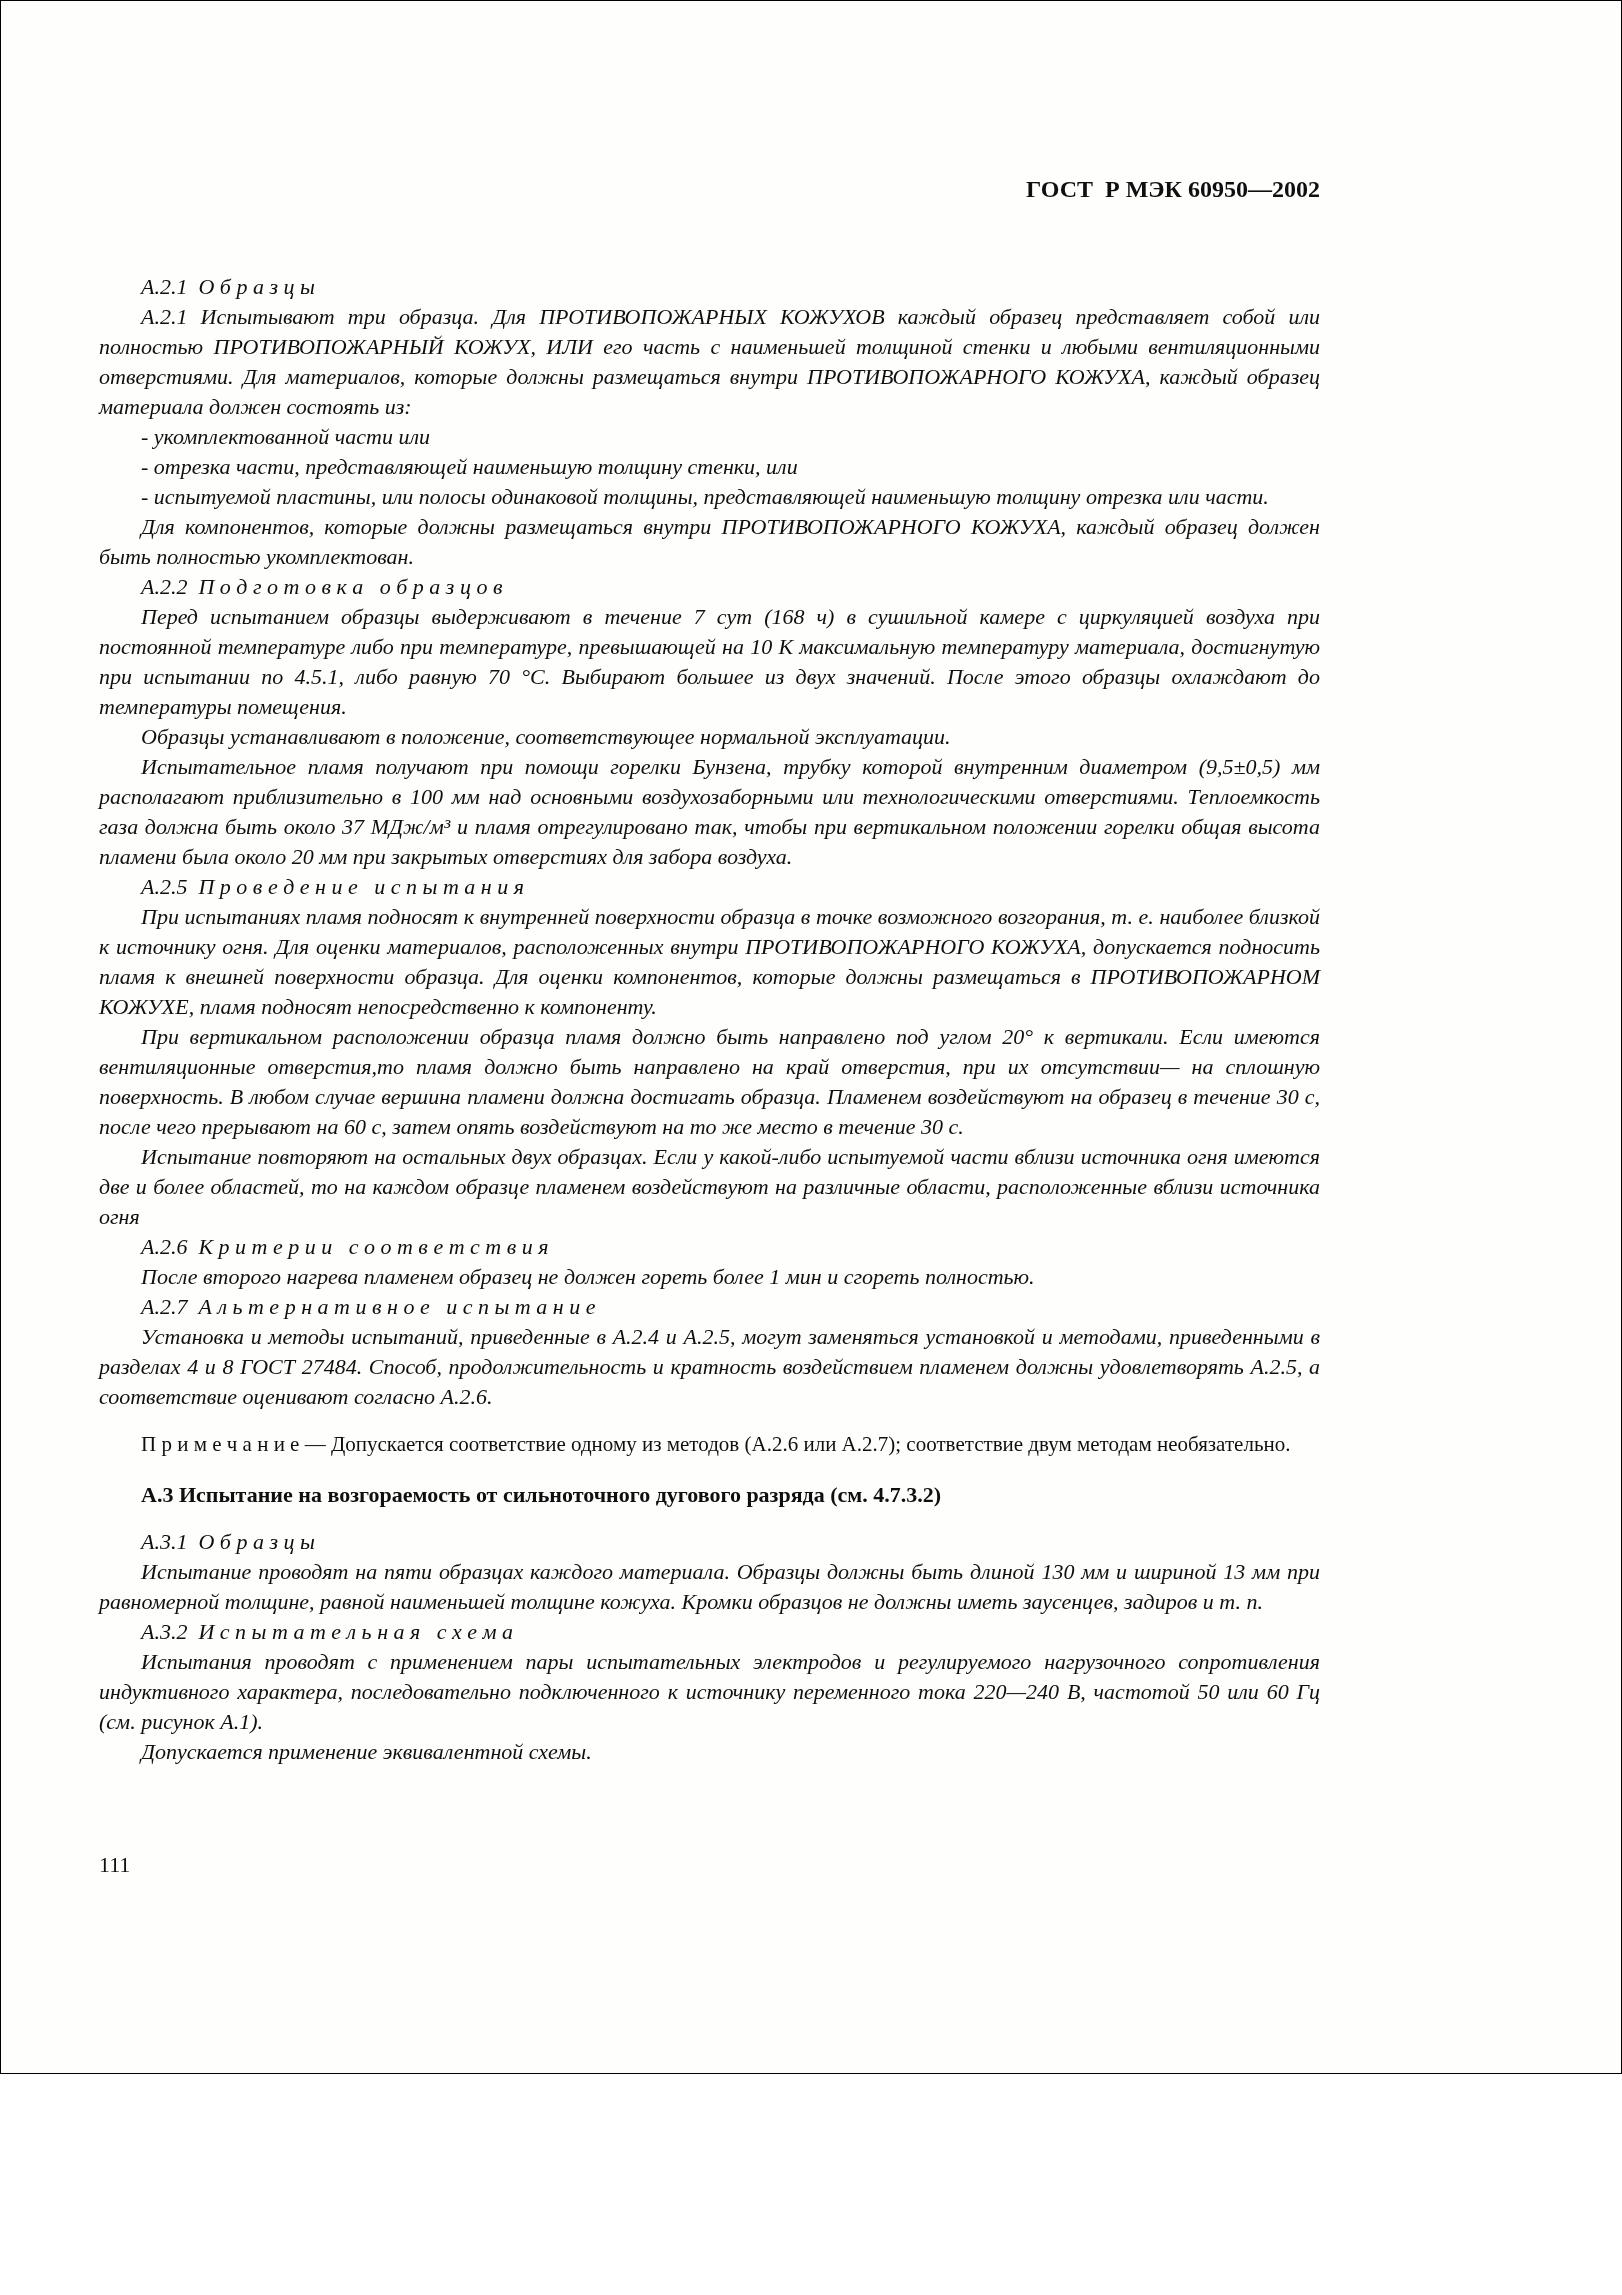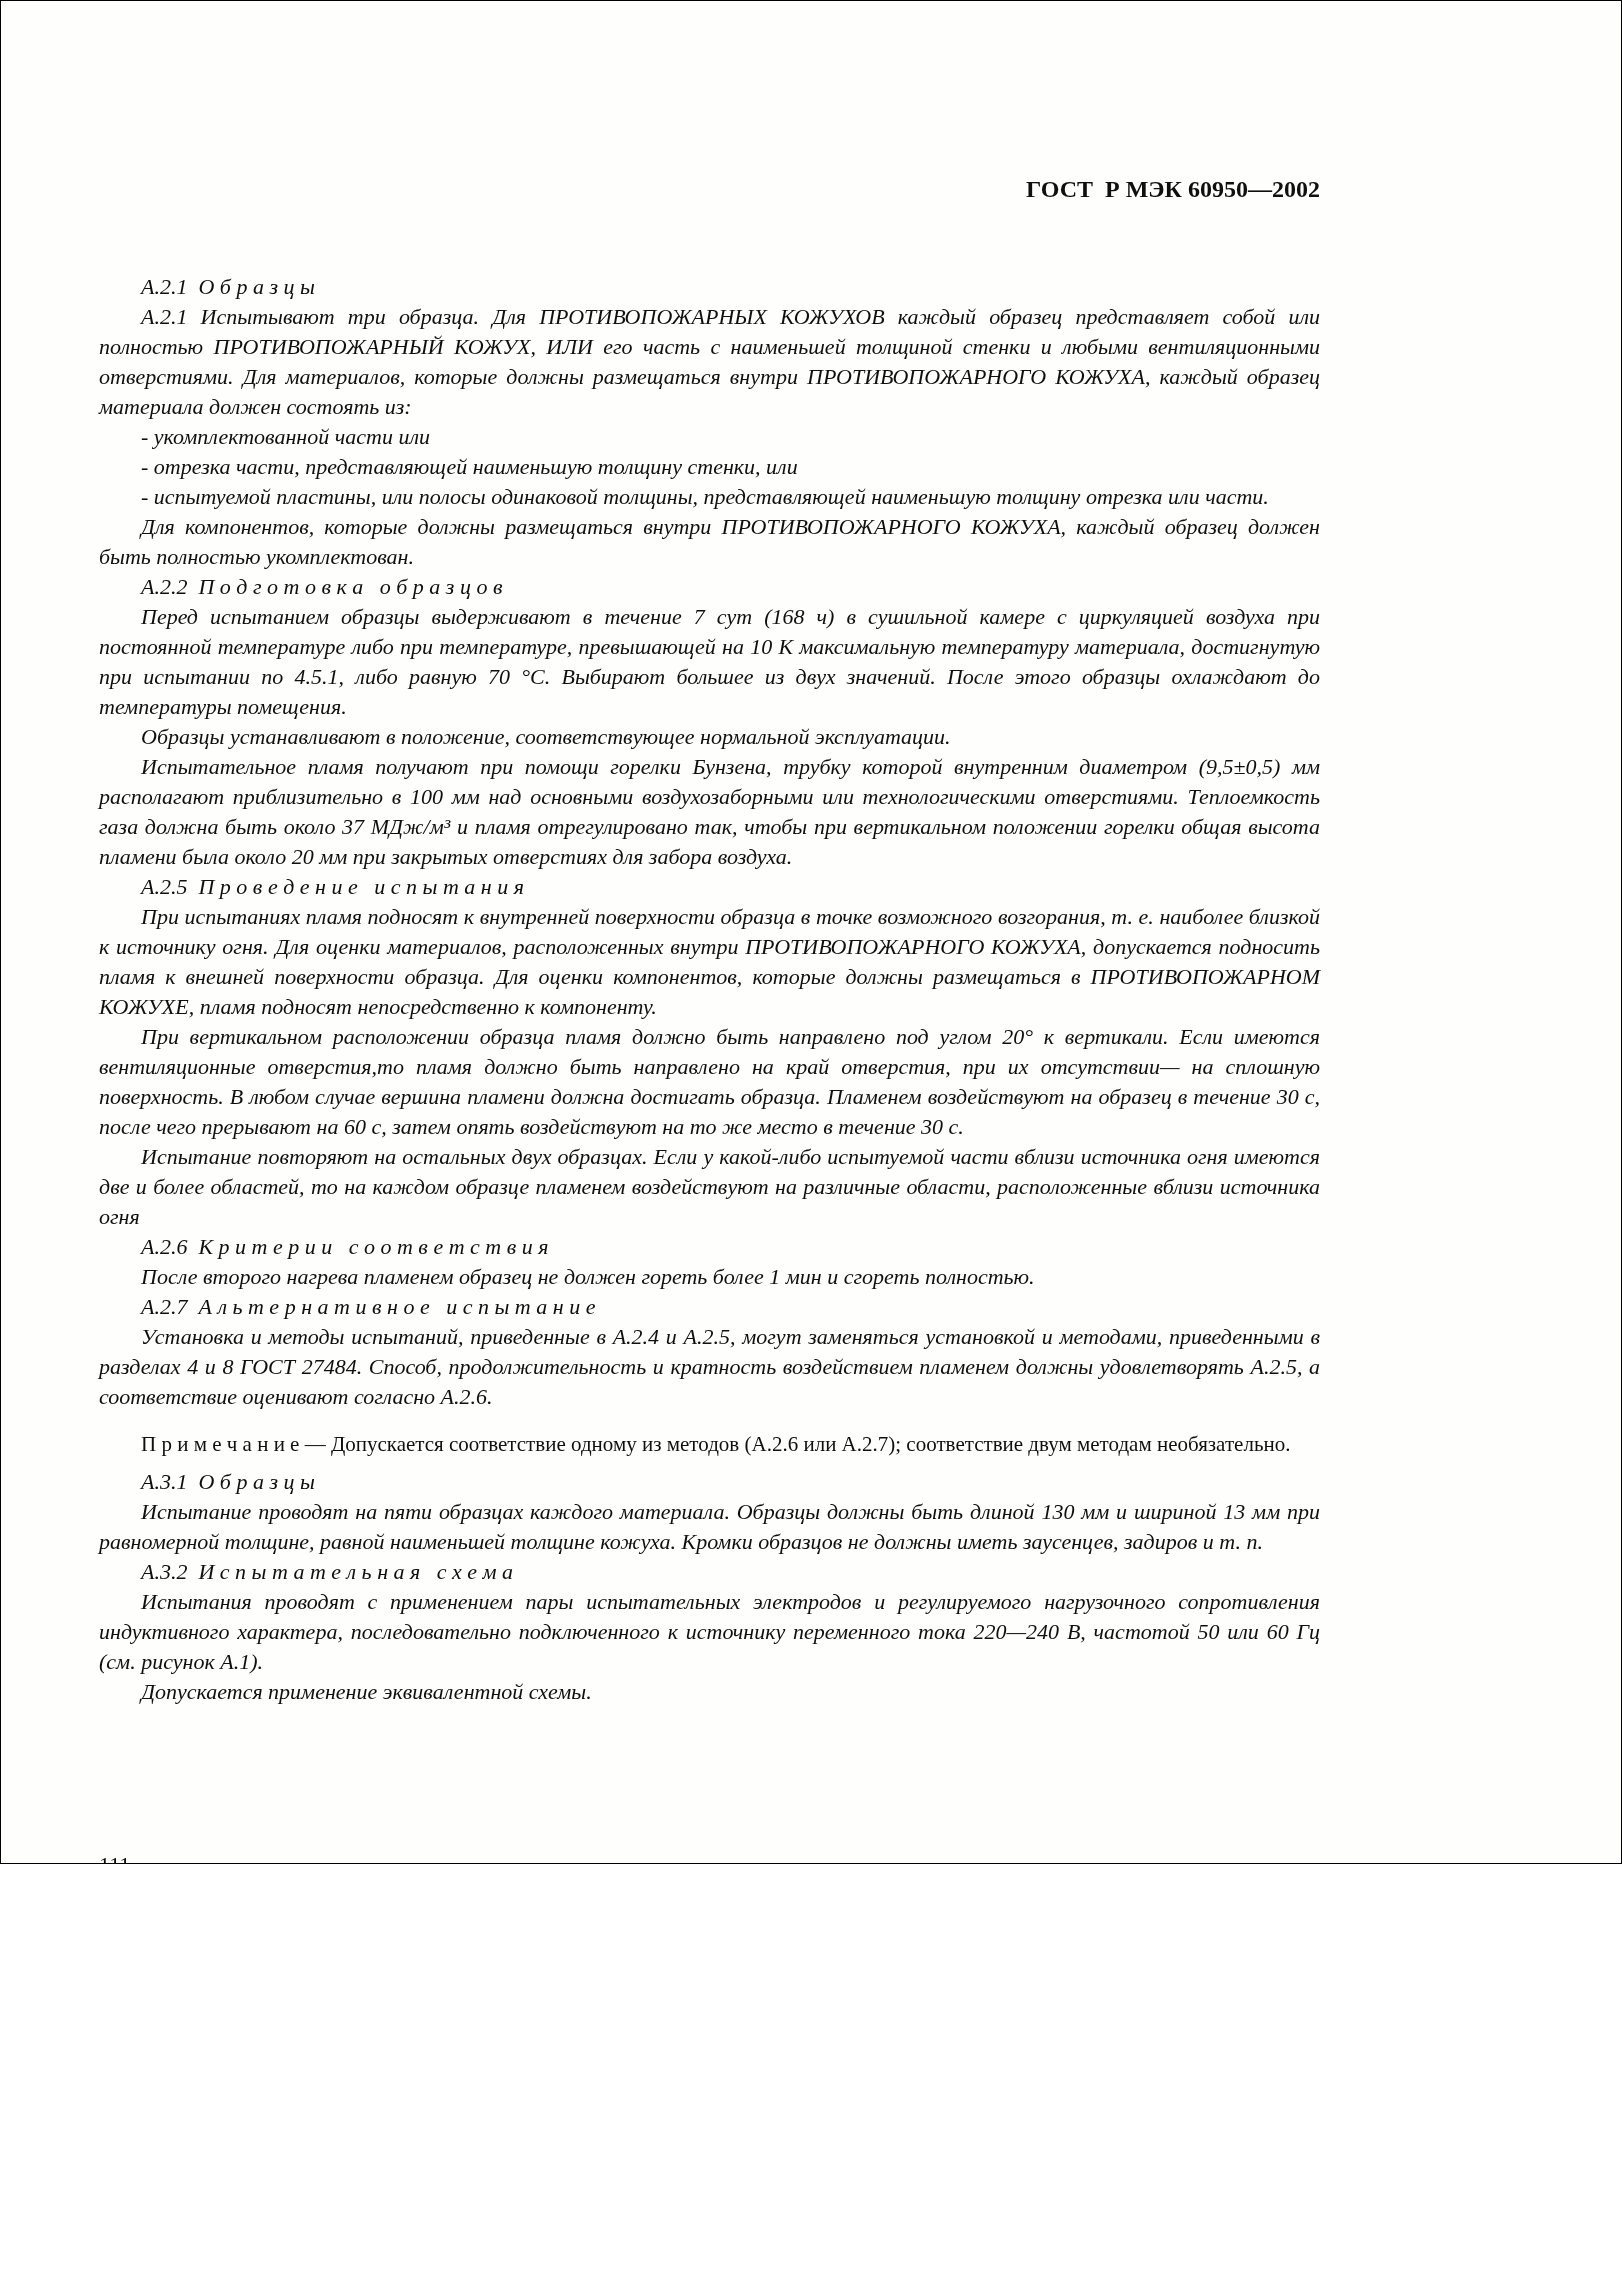--- a/index.html
+++ b/index.html
@@ -3,21 +3,21 @@
 <meta charset="utf-8">
 <style>
   html, body {
     margin: 0;
     padding: 0;
     background: #ffffff;
   }
   .page {
     position: relative;
     width: 1622px;
-    height: 1864px;
+    height: 2074px;
     box-sizing: border-box;
     background: #fefefd;
     border: 1.3px solid #000;
     font-family: "Liberation Serif", "DejaVu Serif", serif;
     color: #0f0f0f;
     overflow: hidden;
   }
   .frame {
     position: absolute;
     left: 98px;
@@ -92,20 +92,21 @@
         <p class="para">Испытательное пламя получают при помощи горелки Бунзена, трубку которой внутренним диаметром (9,5±0,5) мм располагают приблизительно в 100 мм над основными воздухозаборными или технологическими отверстиями. Теплоемкость газа должна быть около 37 МДж/м³ и пламя отрегулировано так, чтобы при вертикальном положении горелки общая высота пламени была около 20 мм при закрытых отверстиях для забора воздуха.</p>
         <p class="heading">А.2.5  П р о в е д е н и е   и с п ы т а н и я</p>
         <p class="para">При испытаниях пламя подносят к внутренней поверхности образца в точке возможного возгорания, т. е. наиболее близкой к источнику огня. Для оценки материалов, расположенных внутри ПРОТИВОПОЖАРНОГО КОЖУХА, допускается подносить пламя к внешней поверхности образца. Для оценки компонентов, которые должны размещаться в ПРОТИВОПОЖАРНОМ КОЖУХЕ, пламя подносят непосредственно к компоненту.</p>
         <p class="para">При вертикальном расположении образца пламя должно быть направлено под углом 20° к вертикали. Если имеются вентиляционные отверстия,то пламя должно быть направлено на край отверстия, при их отсутствии— на сплошную поверхность. В любом случае вершина пламени должна достигать образца. Пламенем воздействуют на образец в течение 30 с, после чего прерывают на 60 с, затем опять воздействуют на то же место в течение 30 с.</p>
         <p class="para">Испытание повторяют на остальных двух образцах. Если у какой-либо испытуемой части вблизи источника огня имеются две и более областей, то на каждом образце пламенем воздействуют на различные области, расположенные вблизи источника огня</p>
         <p class="heading">А.2.6  К р и т е р и и   с о о т в е т с т в и я</p>
         <p class="para">После второго нагрева пламенем образец не должен гореть более 1 мин и сгореть полностью.</p>
         <p class="heading">А.2.7  А л ь т е р н а т и в н о е   и с п ы т а н и е</p>
         <p class="para">Установка и методы испытаний, приведенные в А.2.4 и А.2.5, могут заменяться установкой и методами, приведенными в разделах 4 и 8 ГОСТ 27484. Способ, продолжительность и кратность воздействием пламенем должны удовлетворять А.2.5, а соответствие оценивают согласно А.2.6.</p>
         <p class="note">П р и м е ч а н и е — Допускается соответствие одному из методов (А.2.6 или А.2.7); соответствие двум методам необязательно.</p>
+        <p class="heading-bold">А.3 Испытание на возгораемость от сильноточного дугового разряда (см. 4.7.3.2)</p>
         <p class="heading">А.3.1  О б р а з ц ы</p>
         <p class="para">Испытание проводят на пяти образцах каждого материала. Образцы должны быть длиной 130 мм и шириной 13 мм при равномерной толщине, равной наименьшей толщине кожуха. Кромки образцов не должны иметь заусенцев, задиров и т. п.</p>
         <p class="heading">А.3.2  И с п ы т а т е л ь н а я   с х е м а</p>
         <p class="para">Испытания проводят с применением пары испытательных электродов и регулируемого нагрузочного сопротивления индуктивного характера, последовательно подключенного к источнику переменного тока 220—240 В, частотой 50 или 60 Гц (см. рисунок А.1).</p>
         <p class="para">Допускается применение эквивалентной схемы.</p>
       </main>
   </div>
   <div class="page-footer">
     <span>111</span>
   </div>

